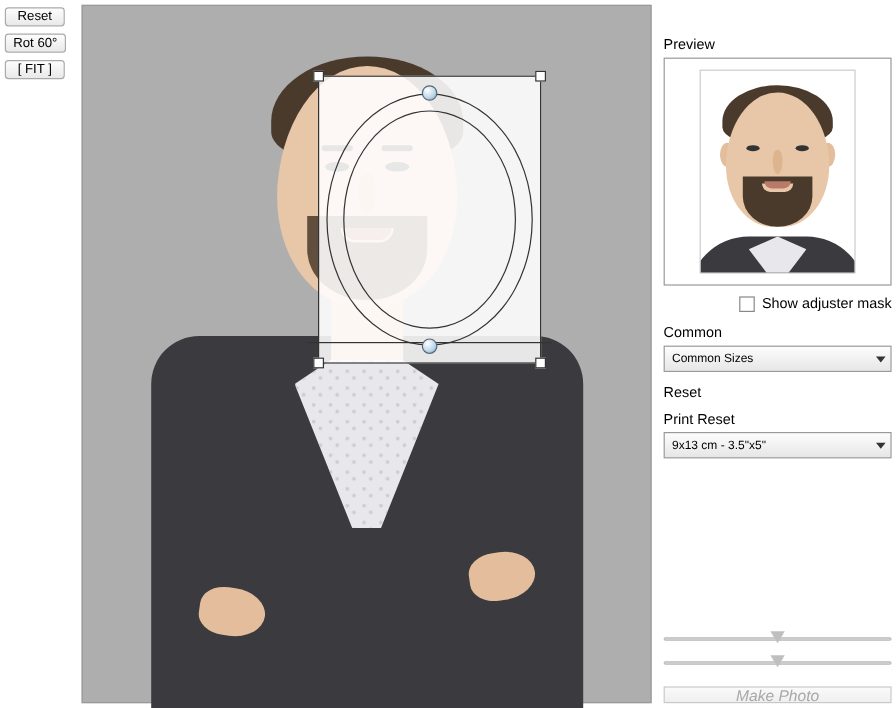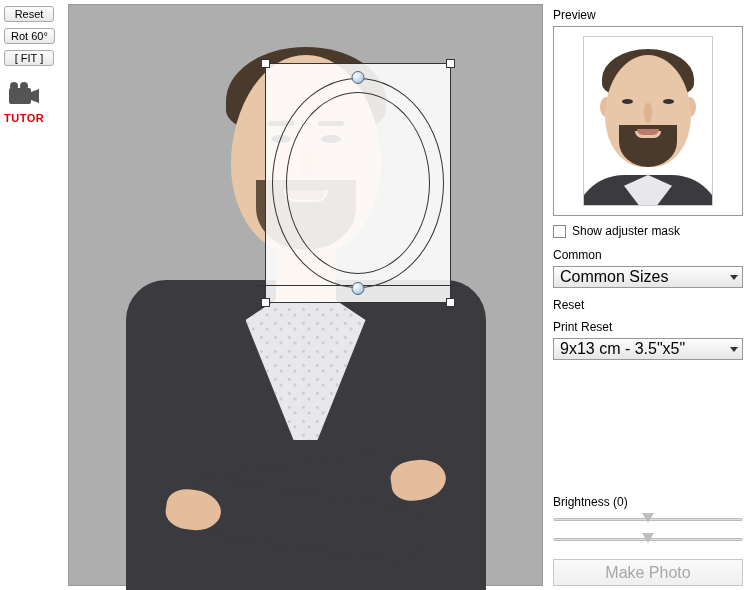--- a/index.html
+++ b/index.html
@@ -42,66 +42,57 @@
   .hand.h2{ left:-10px; top:35px; transform:rotate(8deg);}
   .crop-box { position:absolute; top:58px; left:196px; width:186px; height:240px; background:rgba(255,255,255,.88); border:1px solid #333; cursor:move;}
   .oval-outer { position:absolute; top:14px; left:6px; right:6px; bottom:14px; border:1px solid #333; border-radius:50%;}
   .oval-inner { position:absolute; top:28px; left:20px; right:20px; bottom:28px; border:1px solid #333; border-radius:50%;}
   .chinline { position:absolute; left:-10px; right:-10px; bottom:16px; height:0; border-top:1px solid #333;}
   .handle { position:absolute; width:9px; height:9px; background:#fff; border:1px solid #333;}
   .handle.tl{top:-5px;left:-5px;cursor:nwse-resize;} .handle.tr{top:-5px;right:-5px;cursor:nesw-resize;}
   .handle.bl{bottom:-5px;left:-5px;cursor:nesw-resize;} .handle.br{bottom:-5px;right:-5px;cursor:nwse-resize;}
   .knob { position:absolute; width:13px; height:13px; background:radial-gradient(circle at 35% 30%,#fff,#bcd6ea 60%,#6fa0c0); border:1px solid #567; border-radius:50%; left:50%; transform:translateX(-50%); cursor:ns-resize;}
   .knob.top{ top:7px;} .knob.bot{ bottom:7px;}
-  .right-col { width:200px; padding-left:10px; display:flex; flex-direction:column;}
+  .right-col { width:200px; padding-left:10px; display:flex; flex-direction:column;margin-top:22px;}
   .section-label { font-size:12px; margin:4px 0 4px 0;}
   .preview-box { width:190px; height:190px; border:1px solid #999; background:#fff; display:flex; align-items:center; justify-content:center;}
   .preview-inner { width:130px; height:170px; background:#fff; border:1px solid #ccc; position:relative; overflow:hidden;}
   .preview-inner .p-head{position:absolute;top:18px;left:50%;transform:translateX(-50%);width:86px;height:112px;background:#e8c7a8;border-radius:50% 50% 45% 45%/55% 55% 45% 45%;}
   .preview-inner .p-hair{position:absolute;top:12px;left:50%;transform:translateX(-50%);width:92px;height:50px;background:#4a3a2b;border-radius:50% 50% 40% 40%/60% 60% 30% 30%;}
   .preview-inner .p-beard{position:absolute;top:88px;left:50%;transform:translateX(-50%);width:58px;height:42px;background:#4a3a2b;border-radius:0 0 50% 50%/0 0 60% 60%;}
   .preview-inner .p-beard::before{content:"";position:absolute;top:6px;left:50%;transform:translateX(-50%);width:26px;height:7px;background:#e8c7a8;border-radius:0 0 8px 8px;}
   .preview-inner .p-eye{position:absolute;width:11px;height:5px;background:#333;border-radius:50%;top:62px;}
   .preview-inner .p-eye.l{left:38px;} .preview-inner .p-eye.r{right:38px;}
   .preview-inner .p-nose{position:absolute;top:66px;left:50%;transform:translateX(-50%);width:8px;height:20px;background:#dcb58e;border-radius:40% 40% 50% 50%;}
   .preview-inner .p-mouth{position:absolute;top:92px;left:50%;transform:translateX(-50%);width:22px;height:6px;background:#b97a6a;border-radius:0 0 12px 12px;}
   .preview-inner .p-ear{position:absolute;width:12px;height:20px;background:#e3bd9c;border-radius:50%;top:60px;}
   .preview-inner .p-ear.l{left:16px;} .preview-inner .p-ear.r{right:16px;}
   .preview-inner .p-shoulders{position:absolute;bottom:-20px;left:-10px;right:-10px;height:50px;background:#3b3b3f;border-radius:50px 50px 0 0;}
   .preview-inner .p-collar{position:absolute;bottom:-6px;left:50%;transform:translateX(-50%);width:48px;height:36px;background:#e8e8ec;clip-path:polygon(50% 0,100% 30%,60% 100%,40% 100%,0 30%);}
-  .chk-row { display:flex; align-items:center; gap:6px; margin:8px 0 6px 0;}
+  .chk-row { display:flex; align-items:center; gap:6px; margin:8px 0 6px 0;justify-content:flex-end;}
   .chk { width:13px; height:13px; border:1px solid #888; background:#fff;}
-  .select { width:190px; height:22px; border:1px solid #999; background:linear-gradient(#fdfdfd,#e6e6e6); display:flex; align-items:center; justify-content:space-between; padding:0 4px 0 6px; font-size:16px; cursor:pointer; margin-bottom:6px;}
+  .select { width:190px; height:22px; border:1px solid #999; background:linear-gradient(#fdfdfd,#e6e6e6); display:flex; align-items:center; justify-content:space-between; padding:0 4px 0 6px; font-size:10px; cursor:pointer; margin-bottom:6px;}
   .select .arrow{width:0;height:0;border-left:4px solid transparent;border-right:4px solid transparent;border-top:5px solid #333;}
   .spacer { flex:1; }
   .slider-label { font-size:12px; margin-top:8px;}
   .slider { position:relative; width:190px; height:18px; margin-top:2px;}
   .track { position:absolute; top:7px; left:0; right:0; height:3px; background:#ddd; border:1px solid #bbb; border-radius:2px;}
   .thumb { position:absolute; top:2px; left:50%; transform:translateX(-50%); width:0; height:0; cursor:pointer;
     border-left:6px solid transparent; border-right:6px solid transparent; border-top:10px solid #bfbfbf;}
-  .make-btn { width:190px; height:27px; margin-top:10px; border:1px solid #c8c8c8; background:linear-gradient(#fafafa,#efefef); color:#a8a8a8; font-size:16px; display:flex; align-items:center; justify-content:center; cursor:default;}
+  .make-btn { width:190px; height:14px; margin-top:10px; border:1px solid #c8c8c8; background:linear-gradient(#fafafa,#efefef); color:#a8a8a8; font-size:13px; display:flex; align-items:center; justify-content:center; cursor:default;font-style:italic;}
 </style>
 </head>
 <body>
 
 <div class="app">
 
   <div class="left-col">
     <button class="btn">Reset</button>
     <button class="btn">Rot 60°</button>
     <button class="btn">[ FIT ]</button>
-    <div class="tutor">
-      <svg width="36" height="30" viewBox="0 0 36 30">
-        <rect x="3" y="8" width="22" height="16" rx="2" fill="#555"></rect>
-        <polygon points="25,12 33,9 33,23 25,20" fill="#555"></polygon>
-        <circle cx="8" cy="6" r="4" fill="#555"></circle>
-        <circle cx="18" cy="6" r="4" fill="#555"></circle>
-      </svg>
-      <span class="tutor-label">TUTOR</span>
-    </div>
   </div>
 
   <div class="canvas-wrap">
     <div class="person">
       <div class="torso"></div>
       <div class="lapel"></div>
         <div class="shirt-pattern"></div>
       <div class="neck"></div>
       <div class="ear l"></div>
         <div class="ear r"></div>
@@ -167,21 +158,20 @@
     <div class="section-label">Reset</div>
 
     <div class="section-label">Print Reset</div>
     <div class="select">
       <span>9x13 cm - 3.5"x5"</span>
       <span class="arrow"></span>
     </div>
 
     <div class="spacer"></div>
 
-    <div class="slider-label">Brightness (0)</div>
     <div class="slider">
       <div class="track"></div>
       <div class="thumb"></div>
     </div>
 
     <div class="slider">
       <div class="track"></div>
       <div class="thumb"></div>
     </div>
 

